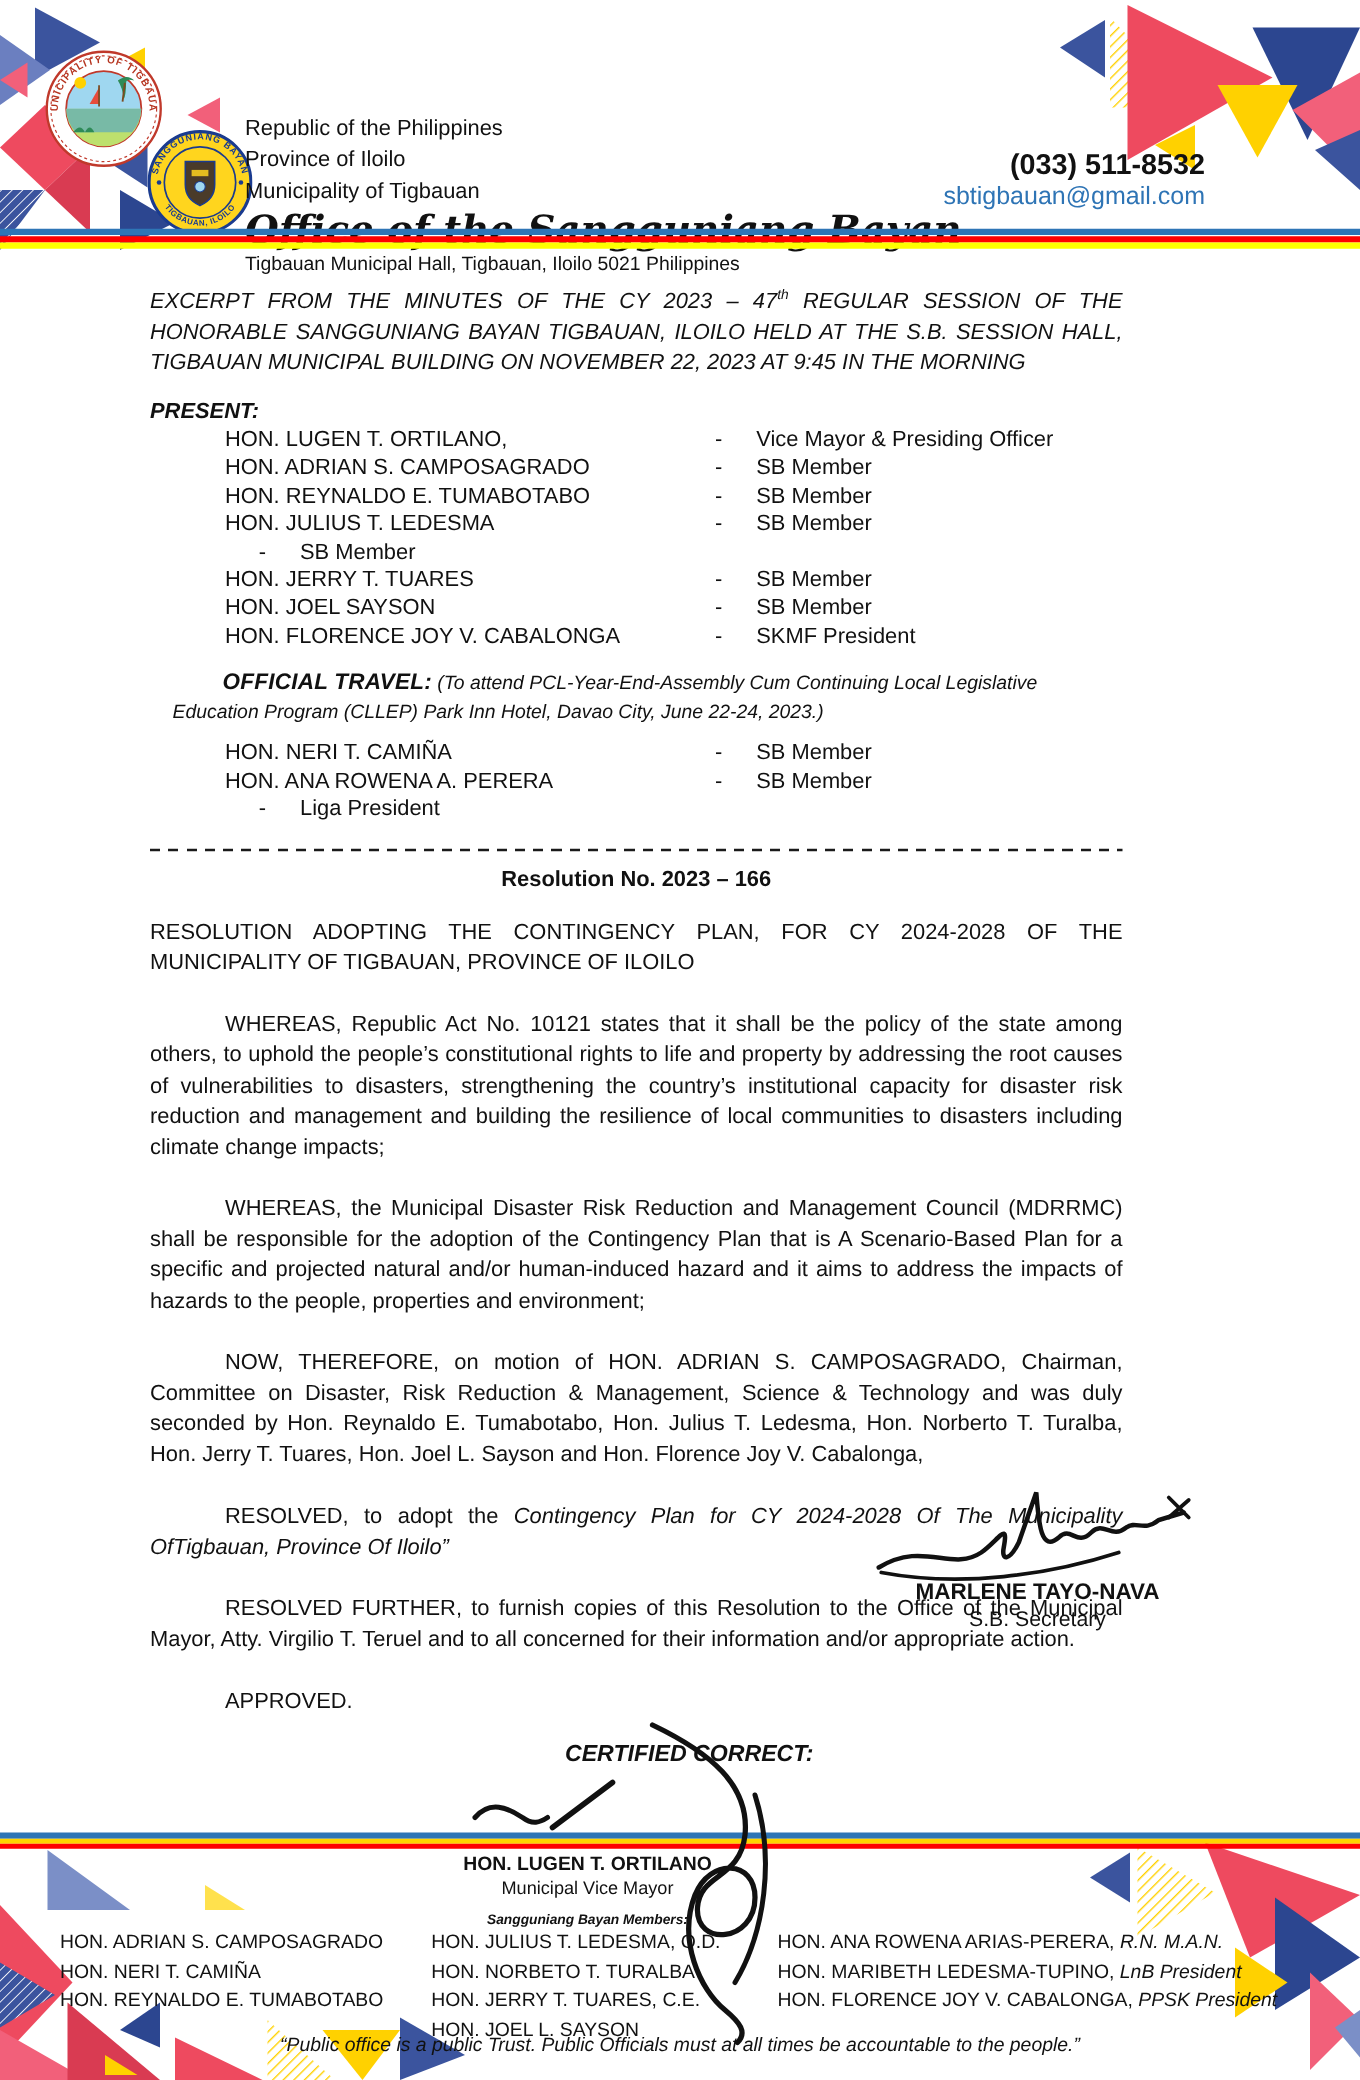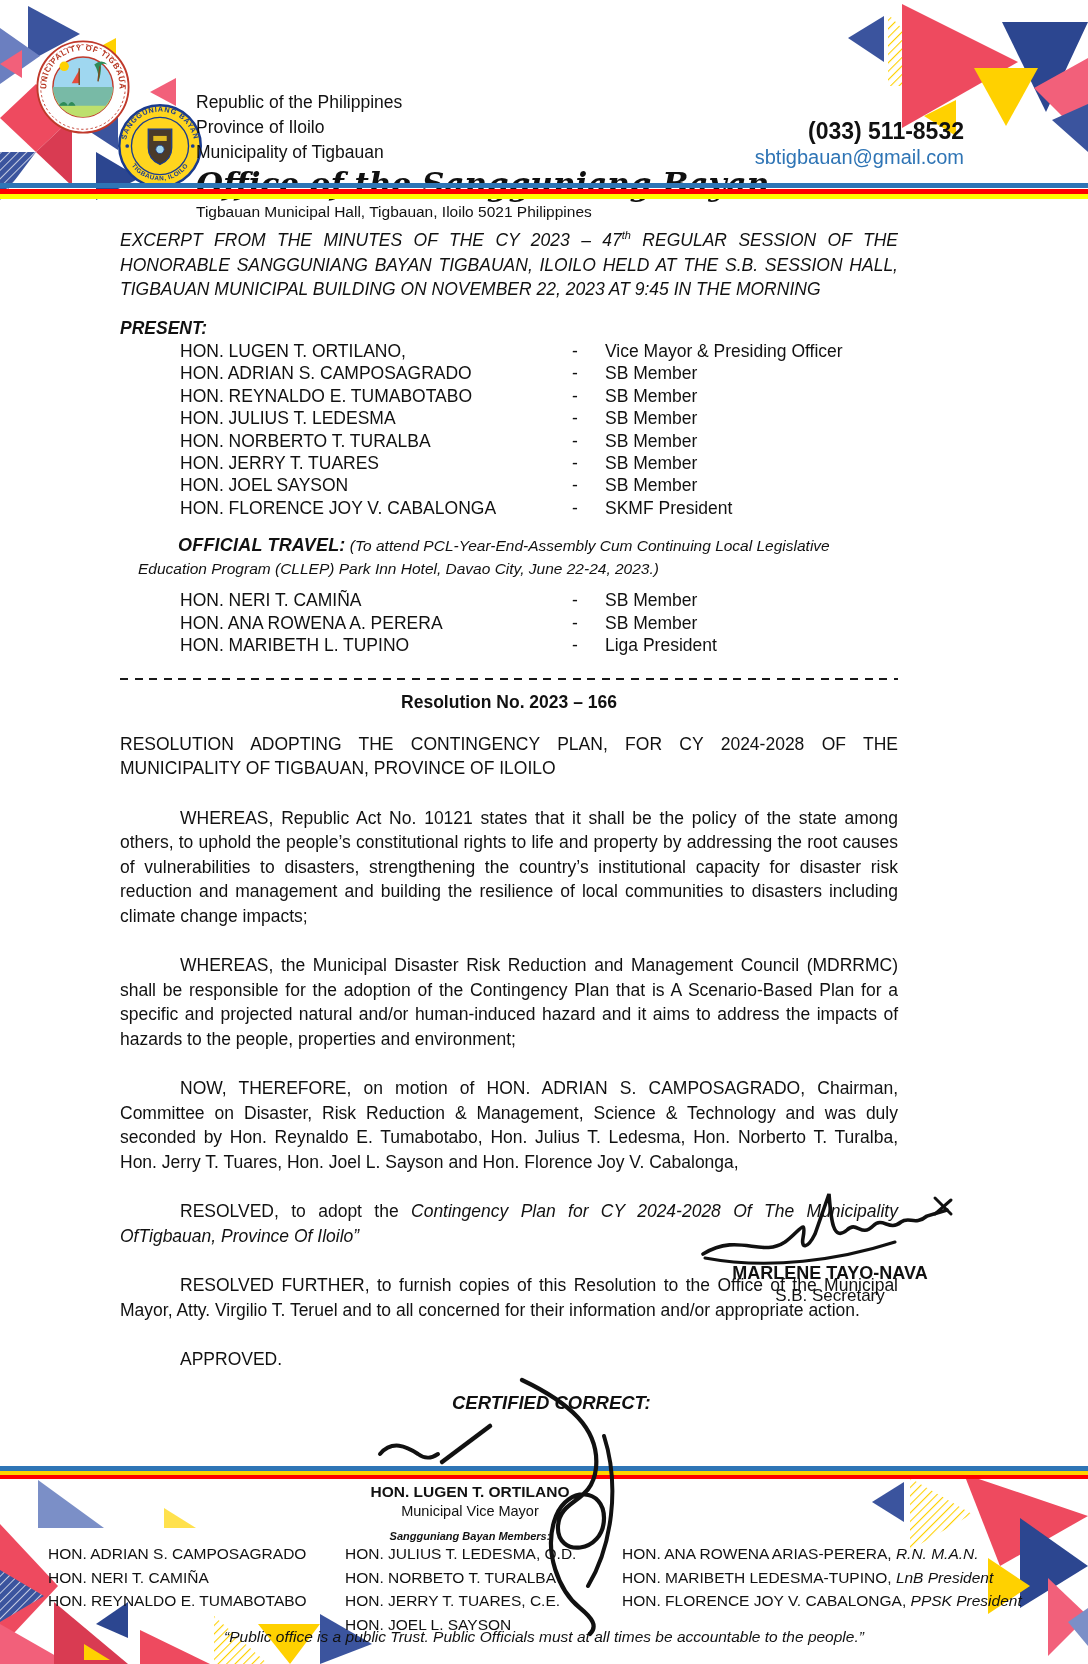--- a/index.html
+++ b/index.html
@@ -205,21 +205,20 @@
           <span class="m-name">HON. REYNALDO E. TUMABOTABO</span>
           <span class="m-dash">-</span>
           <span class="m-role">SB Member</span>
         </div>
       <div class="mrow">
           <span class="m-name">HON. JULIUS T. LEDESMA</span>
           <span class="m-dash">-</span>
           <span class="m-role">SB Member</span>
         </div>
       <div class="mrow">
-          <span class="m-name">HON. NORBERTO T. TURALBA</span>
           <span class="m-dash">-</span>
           <span class="m-role">SB Member</span>
         </div>
       <div class="mrow">
           <span class="m-name">HON. JERRY T. TUARES</span>
           <span class="m-dash">-</span>
           <span class="m-role">SB Member</span>
         </div>
       <div class="mrow">
           <span class="m-name">HON. JOEL SAYSON</span>
@@ -240,21 +239,20 @@
           <span class="m-name">HON. NERI T. CAMIÑA</span>
           <span class="m-dash">-</span>
           <span class="m-role">SB Member</span>
         </div>
       <div class="mrow">
           <span class="m-name">HON. ANA ROWENA A. PERERA</span>
           <span class="m-dash">-</span>
           <span class="m-role">SB Member</span>
         </div>
       <div class="mrow">
-          <span class="m-name">HON. MARIBETH L. TUPINO</span>
           <span class="m-dash">-</span>
           <span class="m-role">Liga President</span>
         </div>
     </div>
 
     <div class="dashline"></div>
 
     <p class="res-no">Resolution No. 2023 – 166</p>
 
     <p class="res-title">RESOLUTION ADOPTING THE CONTINGENCY PLAN, FOR CY 2024-2028 OF THE MUNICIPALITY OF TIGBAUAN, PROVINCE OF ILOILO</p>

